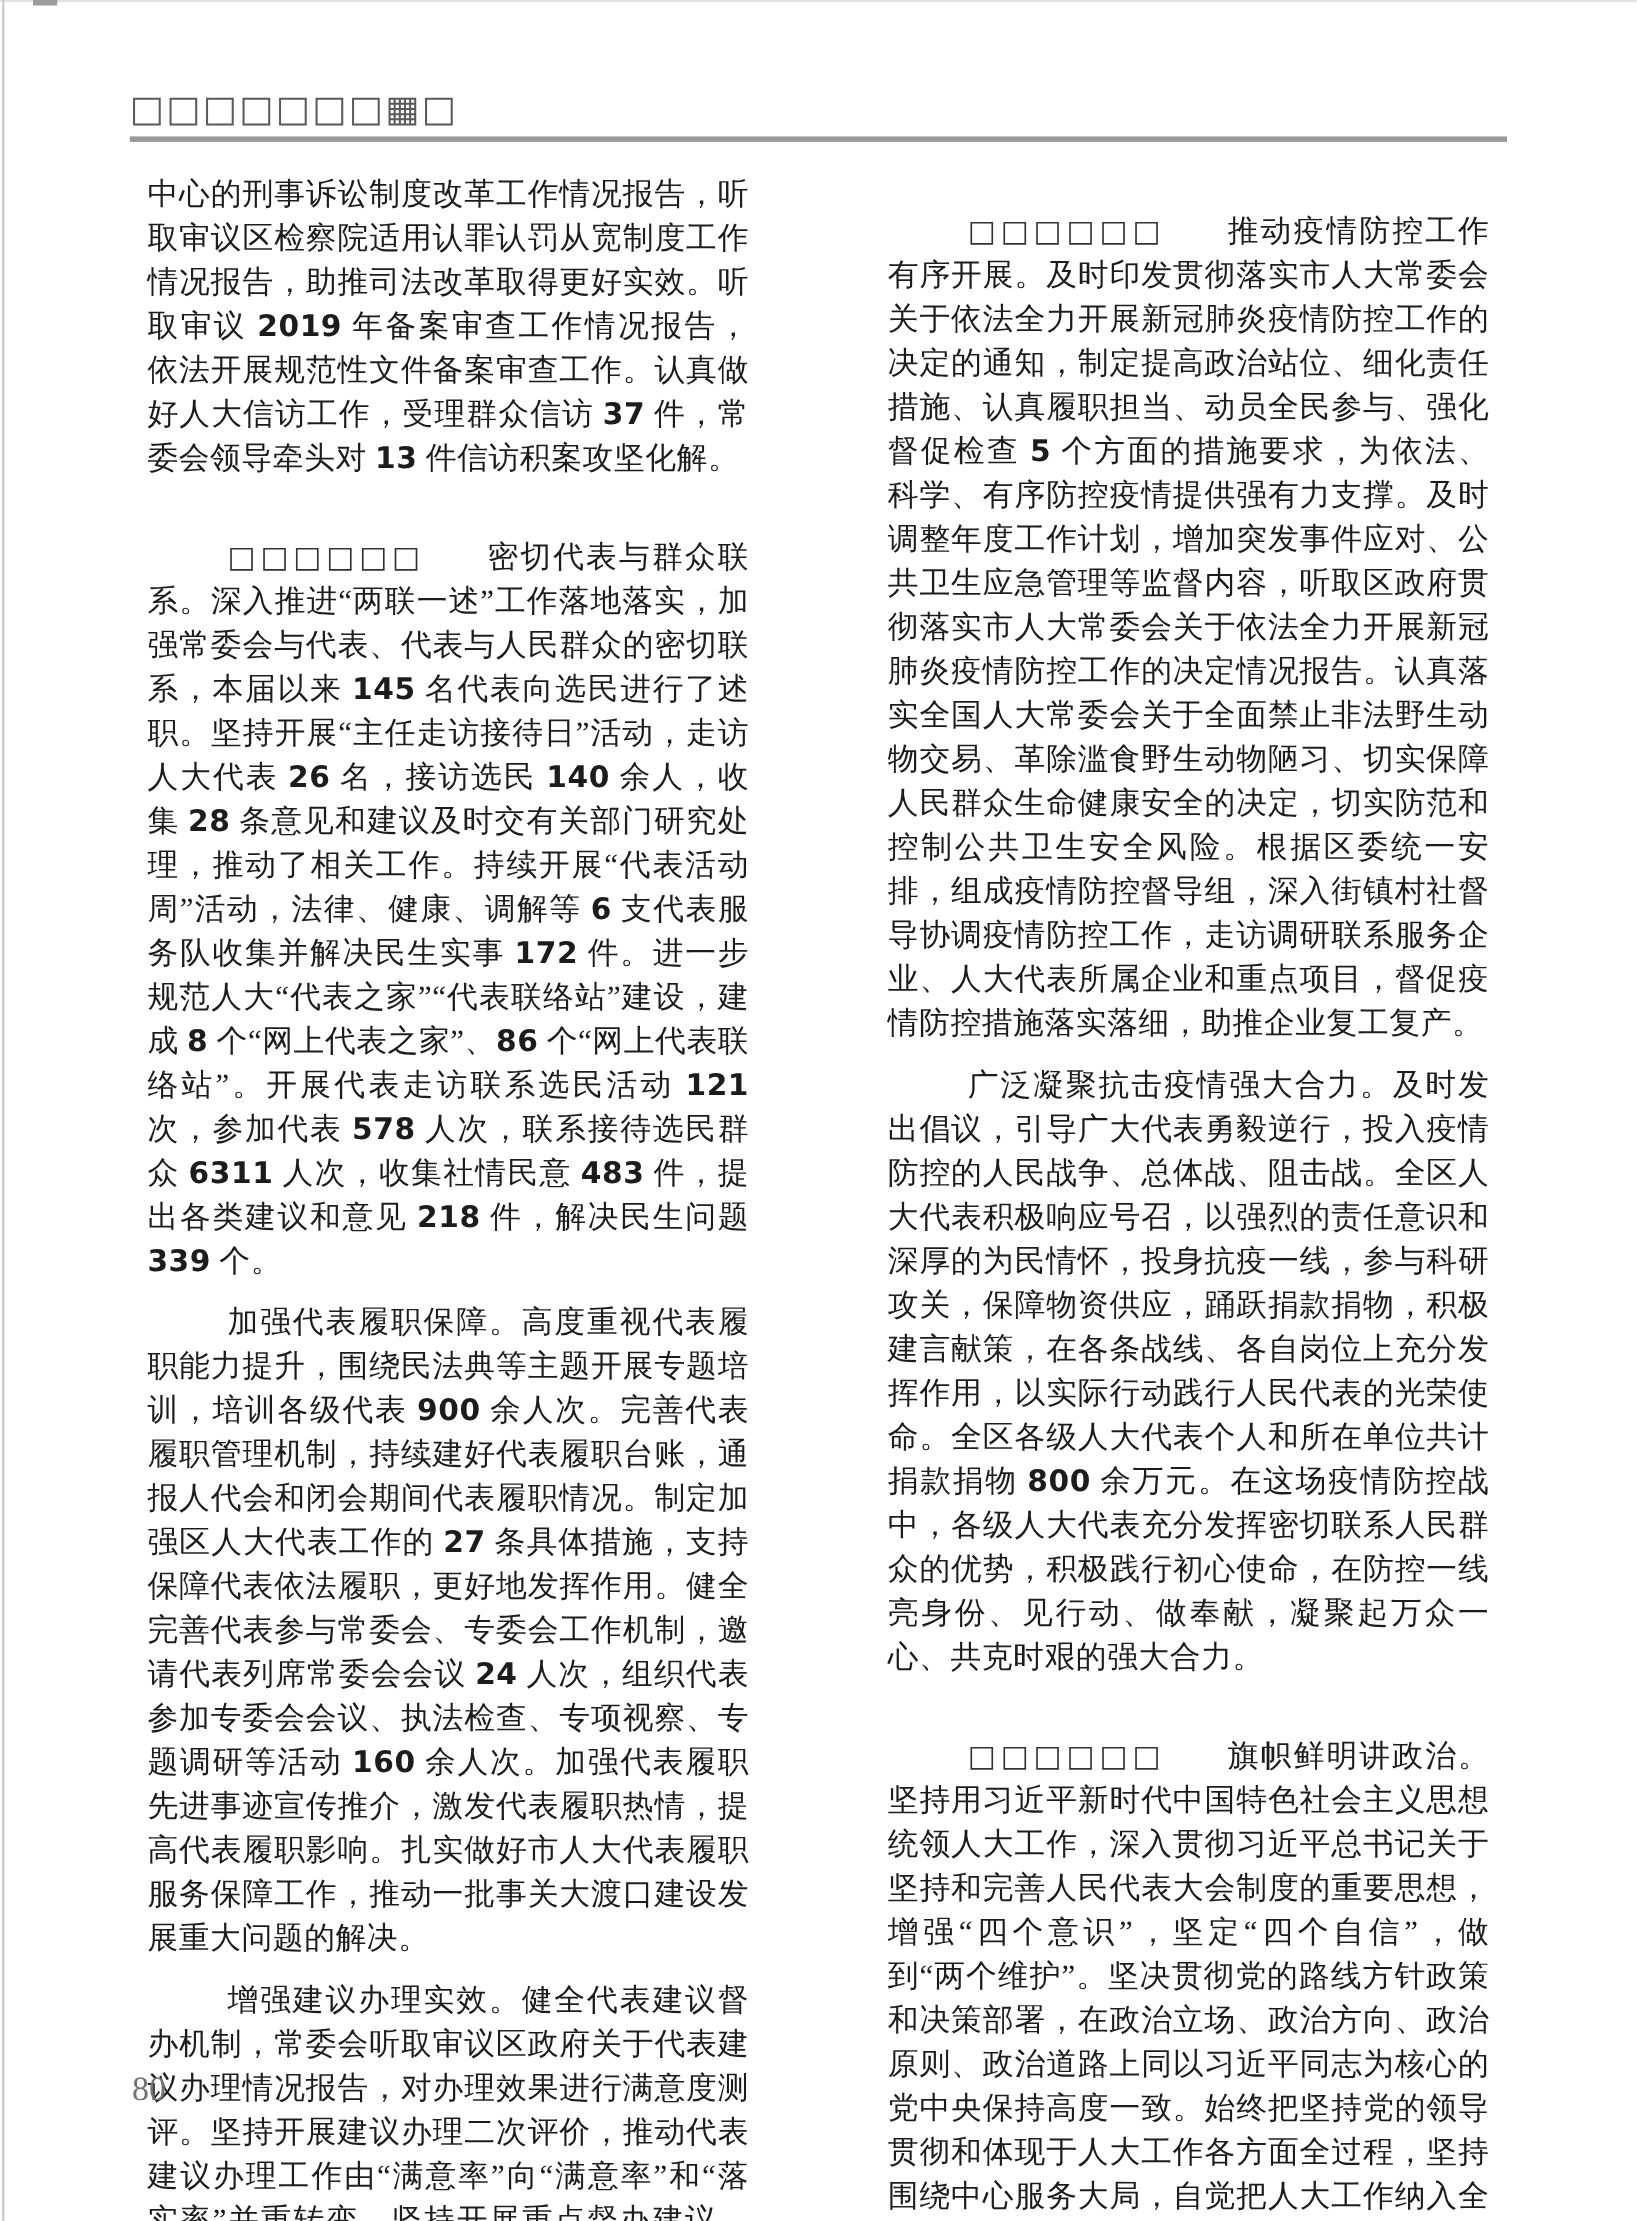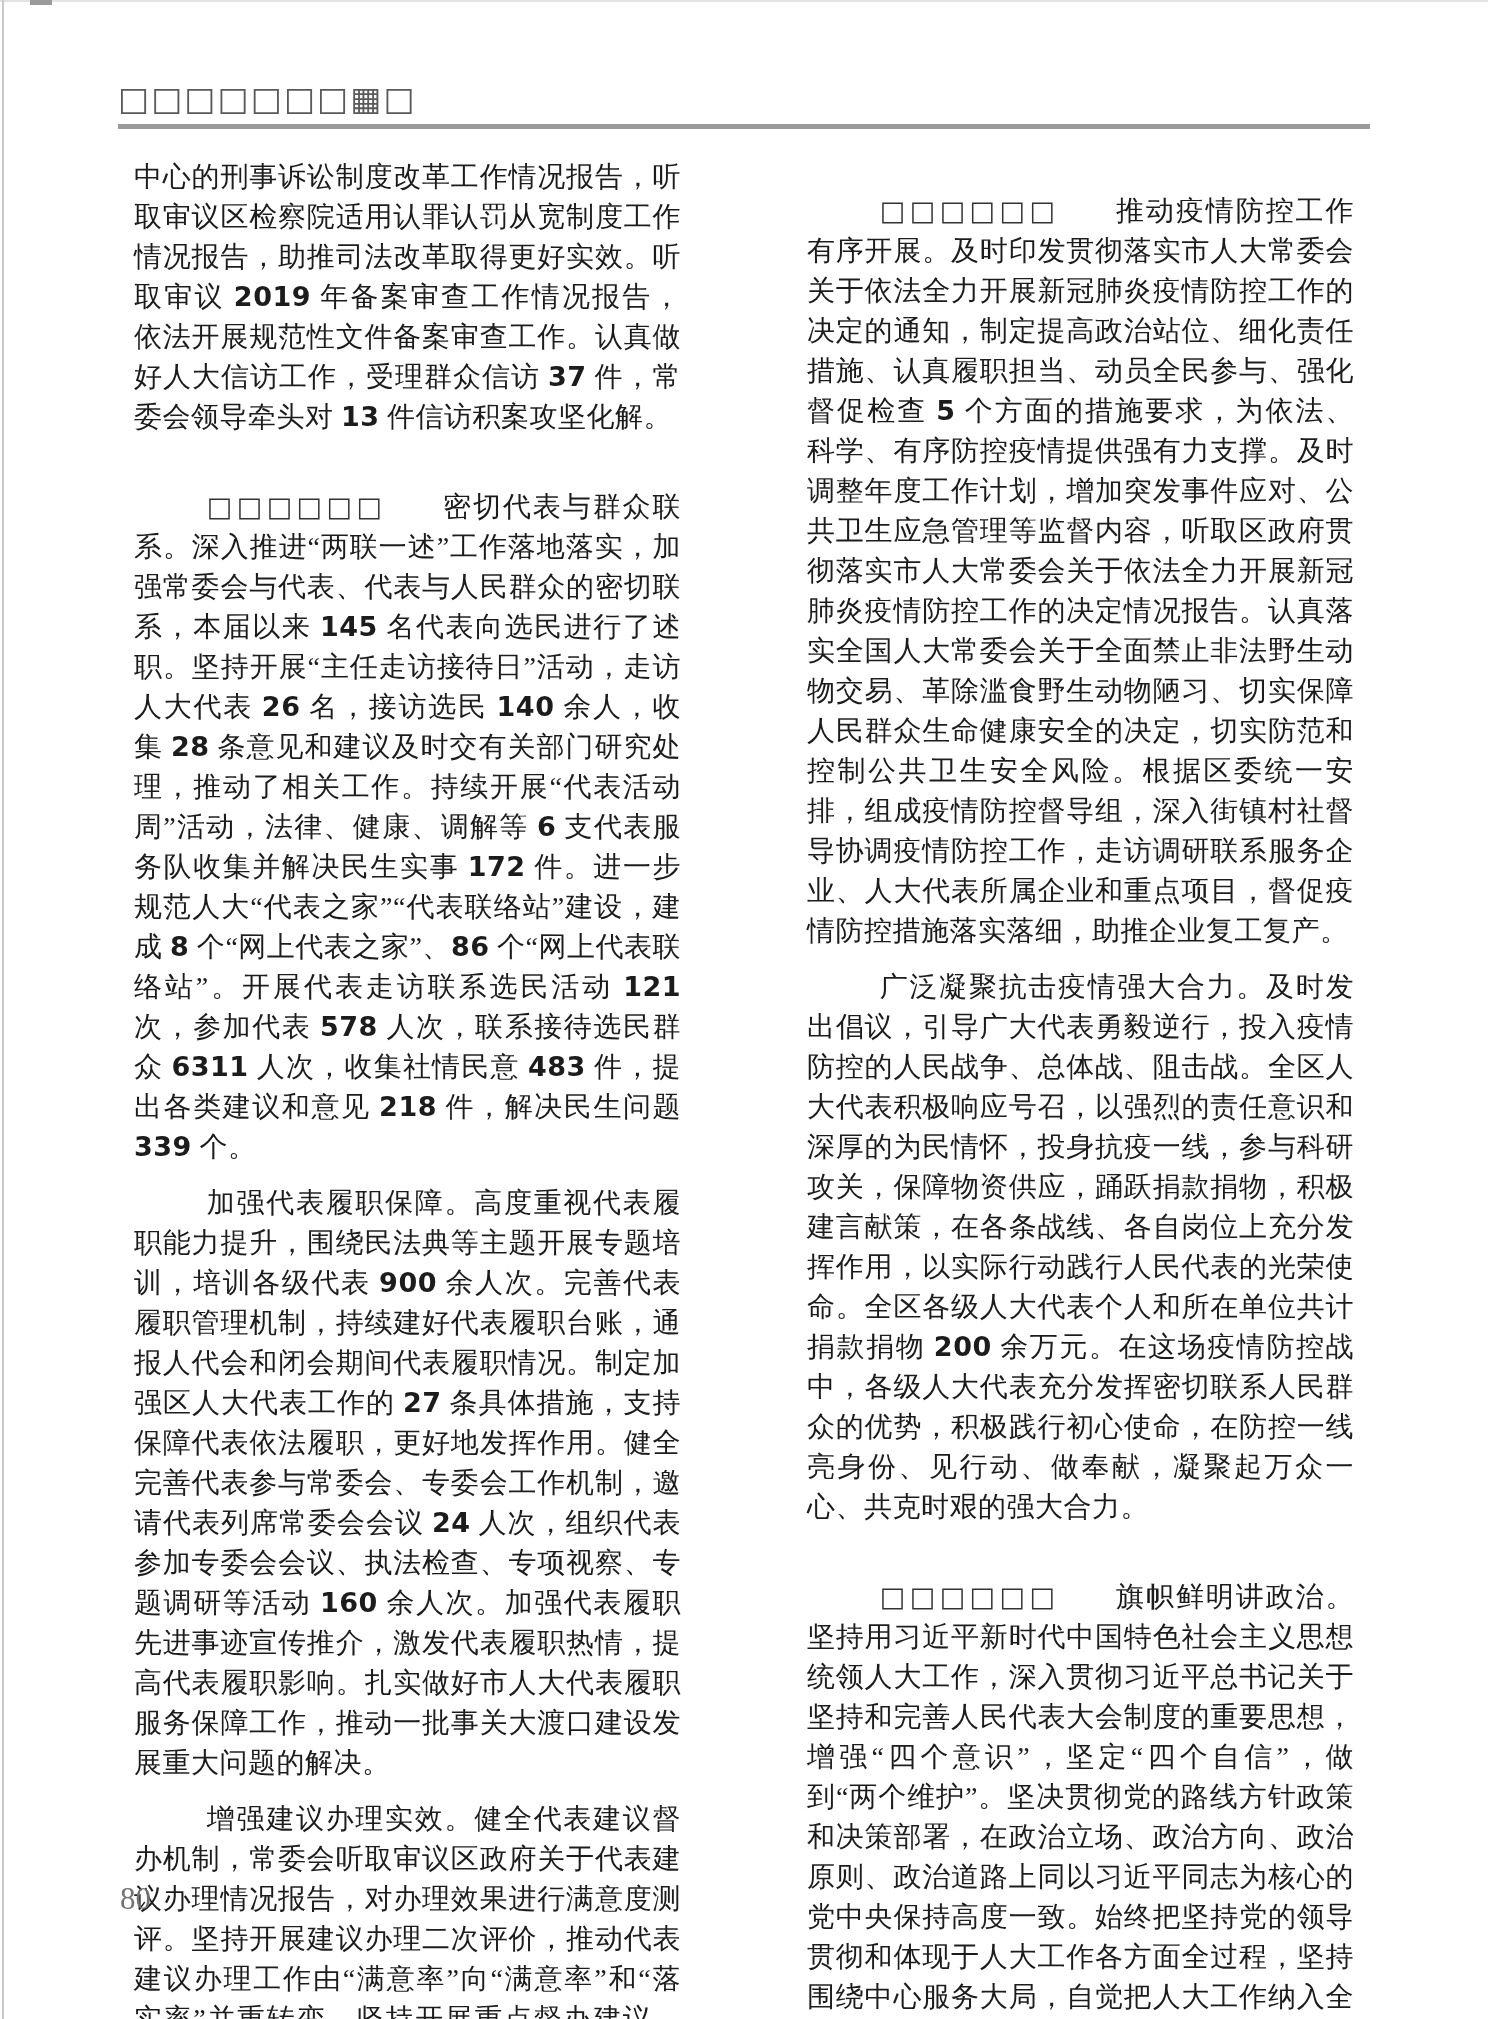--- a/index.html
+++ b/index.html
@@ -120,21 +120,21 @@
 
         <p class="para indent"><span class="cn-text">加强代表履职保障。高度重视代表履职能力提升，围绕民法典等主题开展专题培训，培训各级代表 <span class="num">900</span> 余人次。完善代表履职管理机制，持续建好代表履职台账，通报人代会和闭会期间代表履职情况。制定加强区人大代表工作的 <span class="num">27</span> 条具体措施，支持保障代表依法履职，更好地发挥作用。健全完善代表参与常委会、专委会工作机制，邀请代表列席常委会会议 <span class="num">24</span> 人次，组织代表参加专委会会议、执法检查、专项视察、专题调研等活动 <span class="num">160</span> 余人次。加强代表履职先进事迹宣传推介，激发代表履职热情，提高代表履职影响。扎实做好市人大代表履职服务保障工作，推动一批事关大渡口建设发展重大问题的解决。</span></p>
 
         <p class="para indent"><span class="cn-text">增强建议办理实效。健全代表建议督办机制，常委会听取审议区政府关于代表建议办理情况报告，对办理效果进行满意度测评。坚持开展建议办理二次评价，推动代表建议办理工作由“满意率”向“满意率”和“落实率”并重转变。坚持开展重点督办建议，区领导牵头对 <span class="num">9</span> 件代表建议进行重点督办，推动有关工作落实落地。坚持听取承办部门情况报告，促进代表建议办理提质增效。区十三</span></p>
       </div>
 
       <div class="column">
 
         <p class="para indent gap"><span class="section-heading">□□□□□□</span><span class="cn-text">推动疫情防控工作有序开展。及时印发贯彻落实市人大常委会关于依法全力开展新冠肺炎疫情防控工作的决定的通知，制定提高政治站位、细化责任措施、认真履职担当、动员全民参与、强化督促检查 <span class="num">5</span> 个方面的措施要求，为依法、科学、有序防控疫情提供强有力支撑。及时调整年度工作计划，增加突发事件应对、公共卫生应急管理等监督内容，听取区政府贯彻落实市人大常委会关于依法全力开展新冠肺炎疫情防控工作的决定情况报告。认真落实全国人大常委会关于全面禁止非法野生动物交易、革除滥食野生动物陋习、切实保障人民群众生命健康安全的决定，切实防范和控制公共卫生安全风险。根据区委统一安排，组成疫情防控督导组，深入街镇村社督导协调疫情防控工作，走访调研联系服务企业、人大代表所属企业和重点项目，督促疫情防控措施落实落细，助推企业复工复产。</span></p>
 
-        <p class="para indent"><span class="cn-text">广泛凝聚抗击疫情强大合力。及时发出倡议，引导广大代表勇毅逆行，投入疫情防控的人民战争、总体战、阻击战。全区人大代表积极响应号召，以强烈的责任意识和深厚的为民情怀，投身抗疫一线，参与科研攻关，保障物资供应，踊跃捐款捐物，积极建言献策，在各条战线、各自岗位上充分发挥作用，以实际行动践行人民代表的光荣使命。全区各级人大代表个人和所在单位共计捐款捐物 <span class="num">200</span> 余万元。在这场疫情防控战中，各级人大代表充分发挥密切联系人民群众的优势，积极践行初心使命，在防控一线亮身份、见行动、做奉献，凝聚起万众一心、共克时艰的强大合力。</span></p>
+        <p class="para indent"><span class="cn-text">广泛凝聚抗击疫情强大合力。及时发出倡议，引导广大代表勇毅逆行，投入疫情防控的人民战争、总体战、阻击战。全区人大代表积极响应号召，以强烈的责任意识和深厚的为民情怀，投身抗疫一线，参与科研攻关，保障物资供应，踊跃捐款捐物，积极建言献策，在各条战线、各自岗位上充分发挥作用，以实际行动践行人民代表的光荣使命。全区各级人大代表个人和所在单位共计捐款捐物 <span class="num">800</span> 余万元。在这场疫情防控战中，各级人大代表充分发挥密切联系人民群众的优势，积极践行初心使命，在防控一线亮身份、见行动、做奉献，凝聚起万众一心、共克时艰的强大合力。</span></p>
 
         <p class="para indent gap"><span class="section-heading">□□□□□□</span><span class="cn-text">旗帜鲜明讲政治。坚持用习近平新时代中国特色社会主义思想统领人大工作，深入贯彻习近平总书记关于坚持和完善人民代表大会制度的重要思想，增强“四个意识”，坚定“四个自信”，做到“两个维护”。坚决贯彻党的路线方针政策和决策部署，在政治立场、政治方向、政治原则、政治道路上同以习近平同志为核心的党中央保持高度一致。始终把坚持党的领导贯彻和体现于人大工作各方面全过程，坚持围绕中心服务大局，自觉把人大工作纳入全区工作大局去谋划部署，以</span></p>
       </div>
 
     </div>
   </div>
 
   <div class="footer">80</div>
 </div>
 

